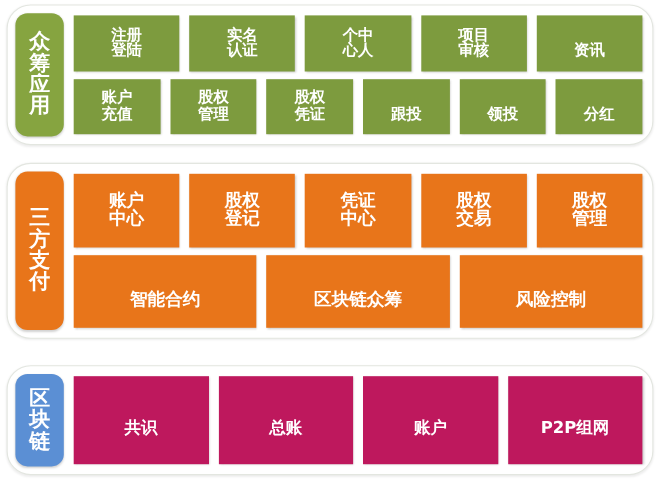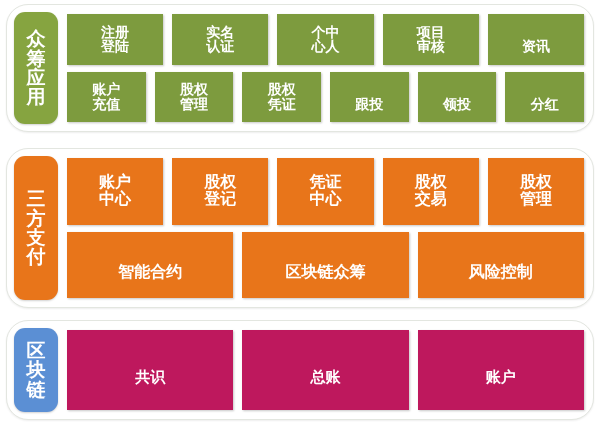--- a/index.html
+++ b/index.html
@@ -30,21 +30,21 @@
     background: #ffffff;
     border: 1px solid #e3e6e0;
     border-radius: 22px;
     box-shadow: 0 1px 2px rgba(0,0,0,0.07);
     display: flex;
     align-items: stretch;
     padding: 7px 9px 7px 7px;
   }
   .layer-green  { top: 4px;   height: 128px; }
   .layer-orange { top: 148px; height: 160px; }
-  .layer-blue   { top: 320px; height: 100px; }
+  .layer-blue   { top: 332px; height: 100px; }
 
   
   .layer-title {
     flex: 0 0 auto;
     width: 44px;
     border-radius: 11px;
     display: flex;
     align-items: center;
     justify-content: center;
     color: #ffffff;
@@ -227,18 +227,21 @@
       <div class="row">
         <div class="cell cell-blue">
           <span class="txt">共识</span>
         </div>
         <div class="cell cell-blue">
           <span class="txt">总账</span>
         </div>
         <div class="cell cell-blue">
           <span class="txt">账户</span>
         </div>
+        <div class="cell cell-blue">
+          <span class="txt">P2P组网</span>
+        </div>
       </div>
 
     </div>
   </div>
 
 </div>
 
 </body></html>

